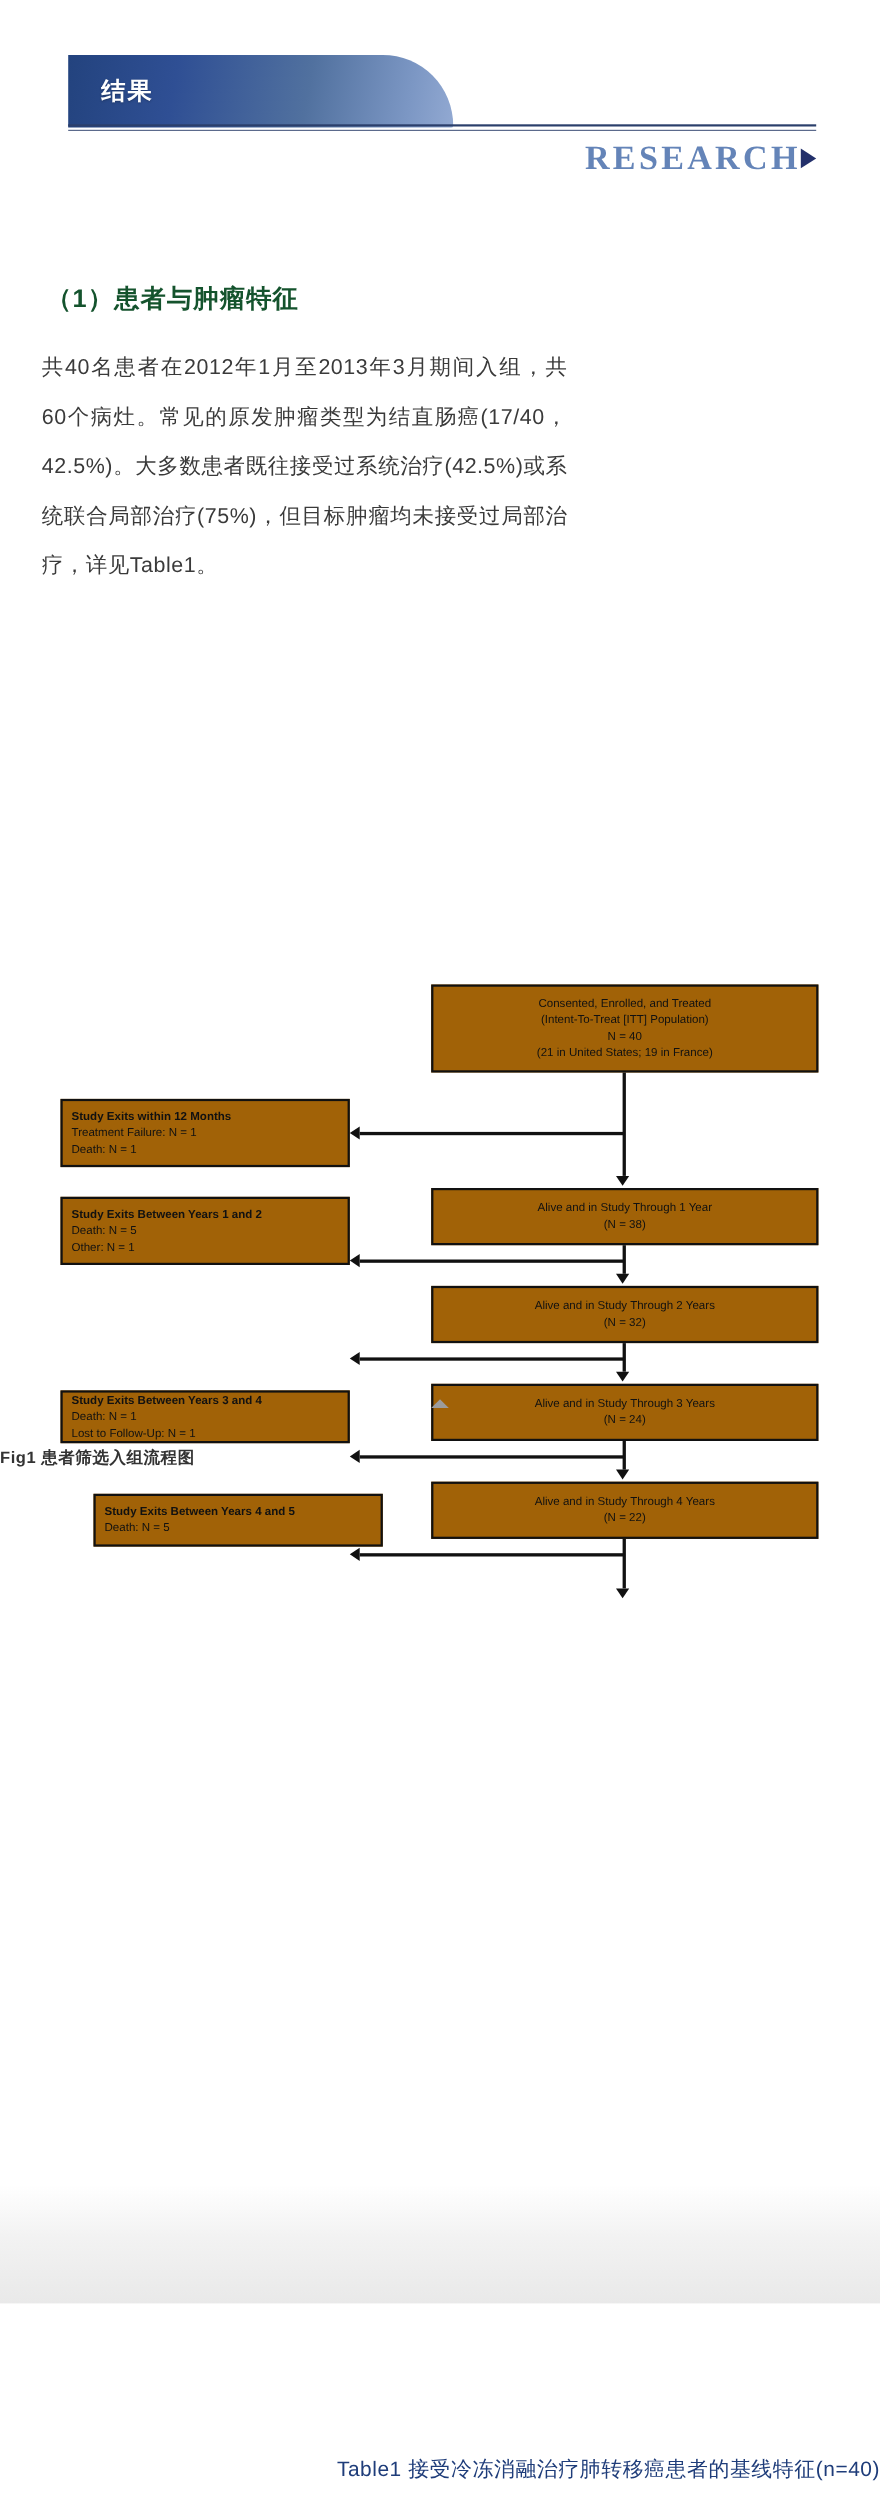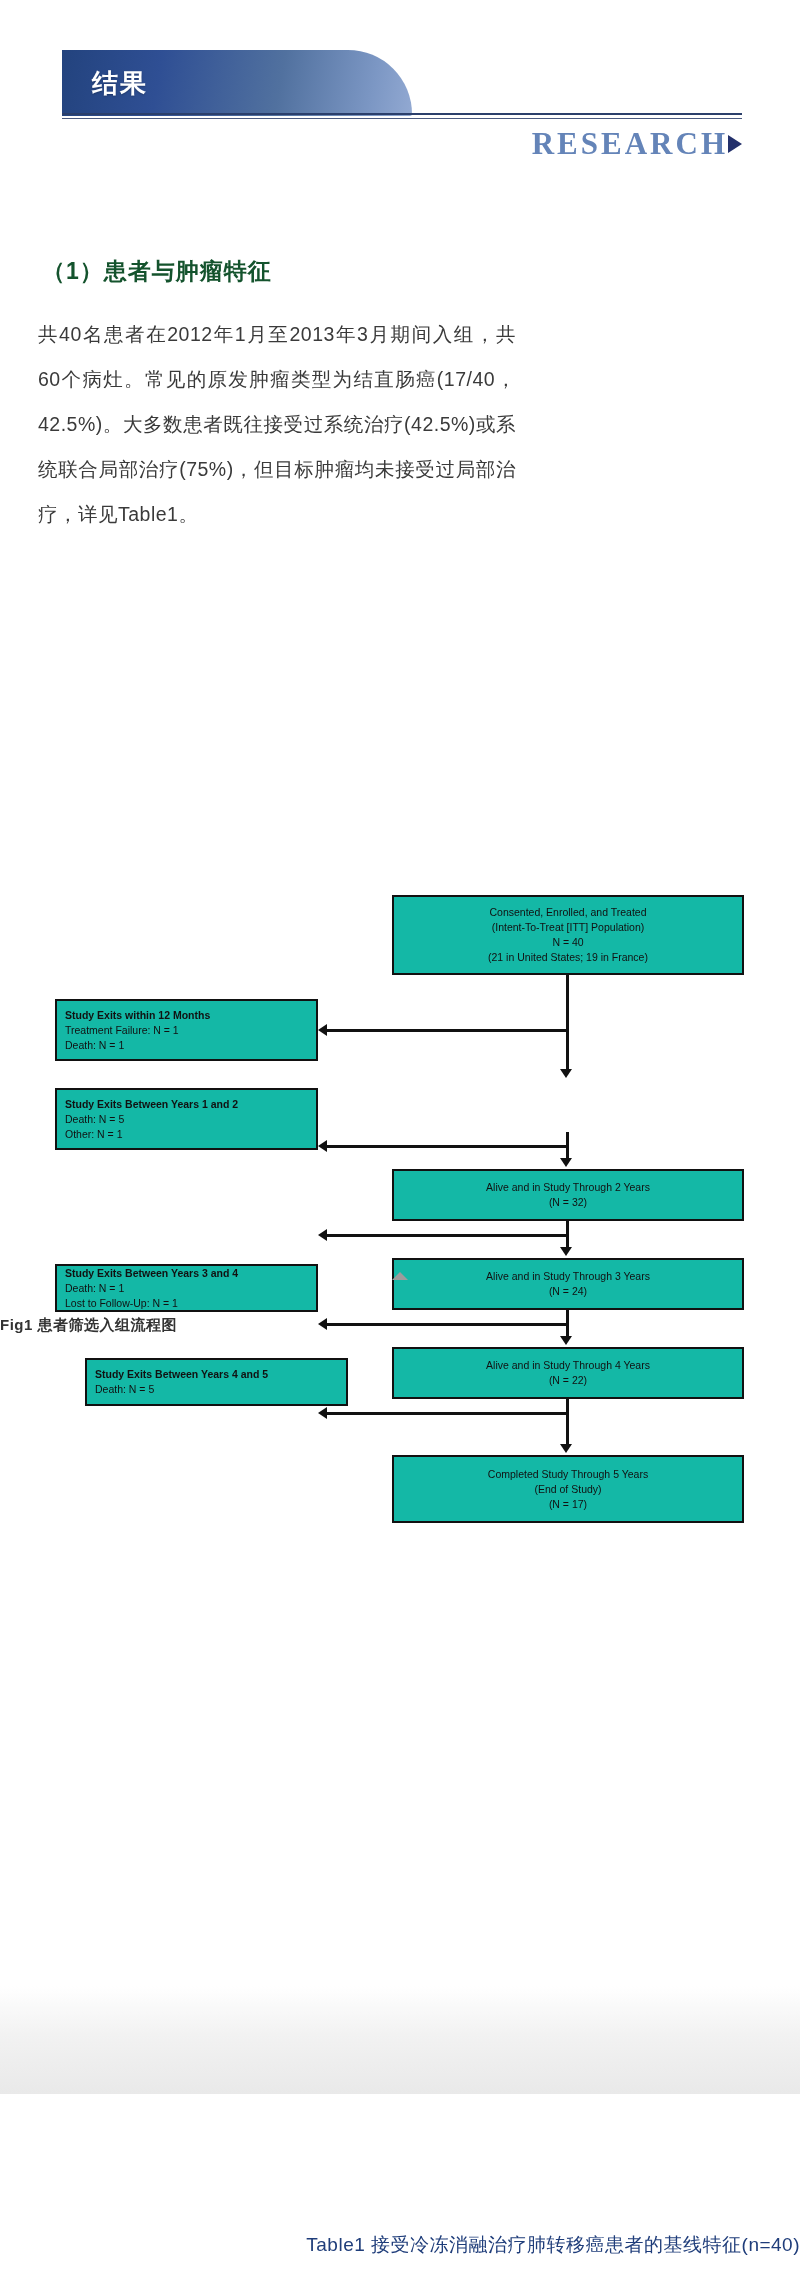--- a/index.html
+++ b/index.html
@@ -31,21 +31,21 @@
     background: linear-gradient(100deg, #23437e 0%, #2f4f94 28%, #51719f 62%, #7c97c4 88%, #92a9d2 100%);
     border-top-right-radius: 64px;
     border-bottom-right-radius: 2px;
   }
   .banner-label {
     position: absolute;
     left: 30px;
     top: 50%;
     transform: translateY(-50%);
     color: #ffffff;
-    font-size: 26px;
+    font-size: 22px;
     font-weight: bold;
     letter-spacing: 2px;
     font-family: "Liberation Serif", "DejaVu Serif", serif;
     text-shadow: 0 1px 2px rgba(0,0,0,.25);
   }
   .rule-top {
     position: absolute;
     left: 62px;
     top: 113px;
     width: 680px;
@@ -111,21 +111,21 @@
   .flow {
     position: absolute;
     left: 0;
     top: 880px;
     width: 800px;
     height: 330px;
   }
   .fbox {
     position: absolute;
     box-sizing: border-box;
-    background: #14b8a6;
+    background: #a16207;
     border: 2.5px solid #111111;
     display: flex;
     flex-direction: column;
     justify-content: center;
   }
   .fbox.right {
     align-items: center;
     text-align: center;
     font-size: 10.5px;
     color: #111;
@@ -230,41 +230,40 @@
 
 <div class="flow">
 
   <div class="fbox right" style="left:392px; top:15px; width:352px; height:80px;">
     <span>Consented, Enrolled, and Treated</span>
     <span>(Intent-To-Treat [ITT] Population)</span>
     <span>N = 40</span>
     <span>(21 in United States; 19 in France)</span>
   </div>
 
+  <div class="fbox right" style="left:392px; top:200px; width:352px; height:52px;">
+    <span>Alive and in Study Through 1 Year</span>
+    <span>(N = 38)</span>
+  </div>
 
   <div class="fbox right" style="left:392px; top:289px; width:352px; height:52px;">
     <span>Alive and in Study Through 2 Years</span>
     <span>(N = 32)</span>
   </div>
 
   <div class="fbox right" style="left:392px; top:378px; width:352px; height:52px;">
     <span>Alive and in Study Through 3 Years</span>
     <span>(N = 24)</span>
   </div>
 
   <div class="fbox right" style="left:392px; top:467px; width:352px; height:52px;">
     <span>Alive and in Study Through 4 Years</span>
     <span>(N = 22)</span>
   </div>
 
-  <div class="fbox right" style="left:392px; top:575px; width:352px; height:68px;">
-    <span>Completed Study Through 5 Years</span>
-    <span>(End of Study)</span>
-    <span>(N = 17)</span>
-  </div>
 
   <div class="fbox left" style="left:55px; top:119px; width:263px; height:62px;justify-content:flex-end;">
     <span class="hd">Study Exits within 12 Months</span>
     <span>Treatment Failure: N = 1</span>
     <span>Death: N = 1</span>
   </div>
 
   <div class="fbox left" style="left:55px; top:208px; width:263px; height:62px;">
     <span class="hd">Study Exits Between Years 1 and 2</span>
     <span>Death: N = 5</span>

